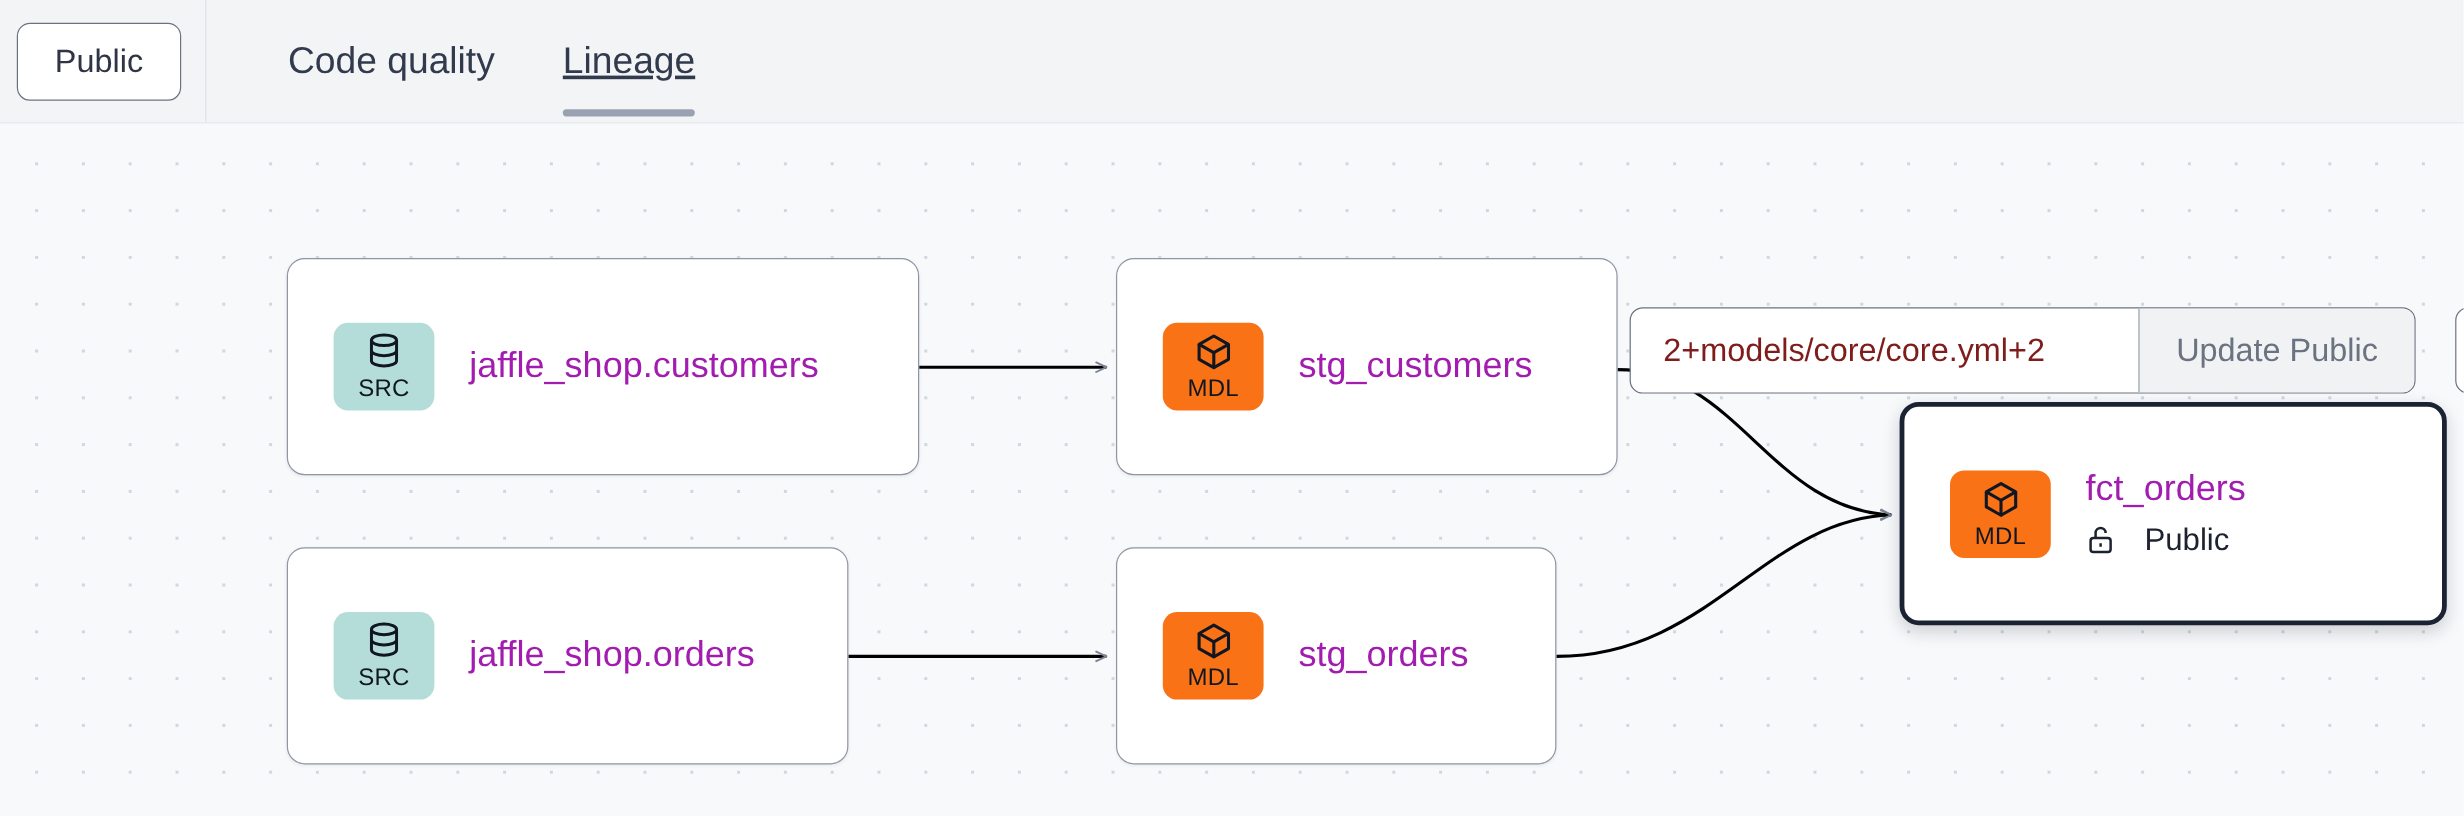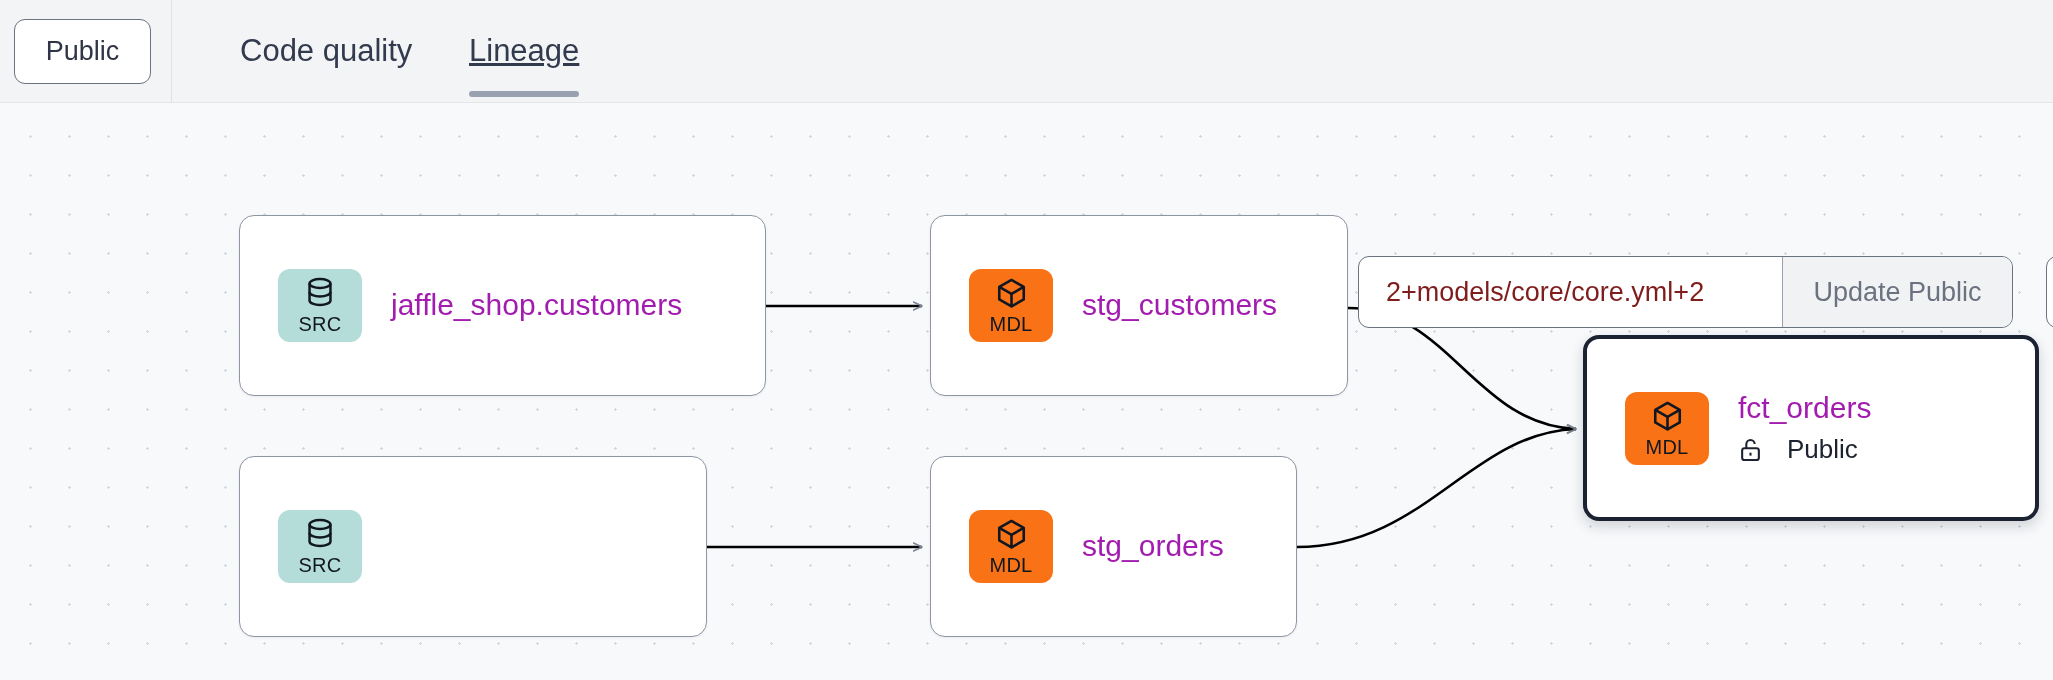--- a/index.html
+++ b/index.html
@@ -281,20 +281,23 @@
 
   <div class="node" style="left:239px; top:353px; width:468px; height:181px;">
     <div class="badge src">
       <svg width="32" height="34" viewBox="0 0 24 26" fill="none" stroke="#111722" stroke-width="1.9">
         <ellipse cx="12" cy="5" rx="8" ry="3.4"></ellipse>
         <path d="M4,5 v13 c0,1.9 3.6,3.4 8,3.4 s8,-1.5 8,-3.4 V5"></path>
         <path d="M4,11.5 c0,1.9 3.6,3.4 8,3.4 s8,-1.5 8,-3.4"></path>
       </svg>
       <span class="badge-text">SRC</span>
     </div>
+    <div class="node-body">
+      <div class="node-title">jaffle_shop.orders</div>
+    </div>
   </div>
 
   <div class="node" style="left:930px; top:353px; width:367px; height:181px;">
     <div class="badge mdl">
       <svg width="33" height="34" viewBox="0 0 24 25" fill="none" stroke="#111722" stroke-width="1.9" stroke-linejoin="round">
         <path d="M12,2.2 L21,7.3 L12,12.4 L3,7.3 Z"></path>
         <path d="M3,7.3 V16.5 L12,21.6 V12.4"></path>
         <path d="M21,7.3 V16.5 L12,21.6"></path>
       </svg>
       <span class="badge-text">MDL</span>

